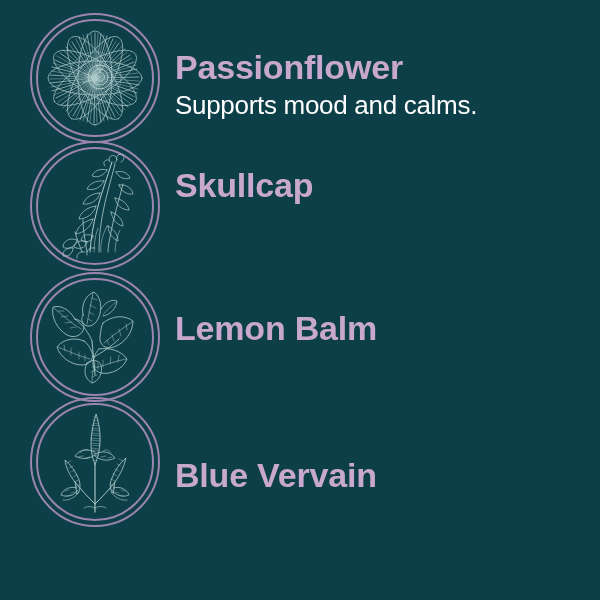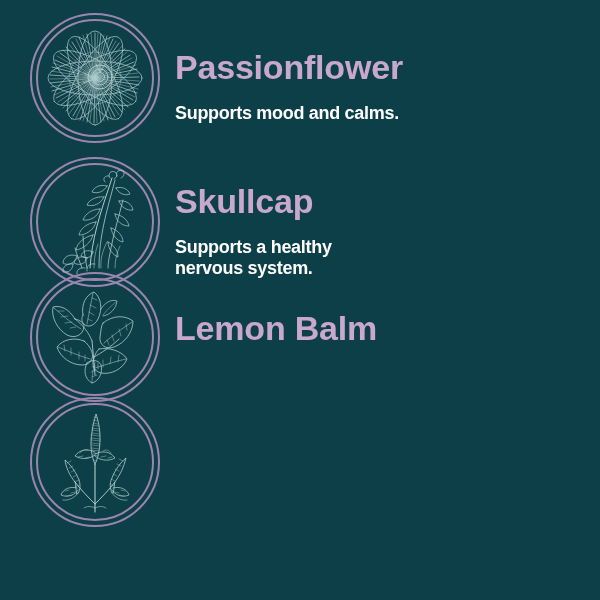--- a/index.html
+++ b/index.html
@@ -24,21 +24,21 @@
   .ingredient-row {
     position: absolute;
     left: 0;
     width: 544px;
     display: flex;
     align-items: flex-start;
   }
 
   
   .row-0 { top: 12px; }
-  .row-1 { top: 156px; }
+  .row-1 { top: 140px; }
   .row-2 { top: 271px; }
   .row-3 { top: 396px; }
 
   .icon-badge {
     position: relative;
     flex: 0 0 auto;
     width: 132px;
     height: 132px;
     margin-left: 29px;
   }
@@ -89,25 +89,25 @@
     font-size: 34px;
     font-weight: bold;
     line-height: 1.04;
     letter-spacing: -0.2px;
     margin: 0;
     white-space: nowrap;
   }
 
   .ingredient-benefit {
     color: #ffffff;
-    font-size: 18px;
-    font-weight: bold;
+    font-size: 26px;
+    font-weight: normal;
     line-height: 1.14;
     letter-spacing: -0.3px;
-    margin: 18px 0 0 0;
+    margin: 6px 0 0 0;
   }
 
   
   .row-0 .copy { padding-top: 38px; }
   .row-1 .copy { padding-top: 28px; }
   .row-2 .copy { padding-top: 40px; }
   .row-3 .copy { padding-top: 62px; }
 </style>
 </head>
 <body>
@@ -261,22 +261,20 @@
 
             <path d="M64 104 C63 95, 66 86, 70 78" stroke-width="0.55"></path>
             <path d="M57 104 C57 96, 58 88, 61 80" stroke-width="0.55"></path>
             <path d="M78 104 C78 96, 80 88, 83 82" stroke-width="0.55"></path>
           </g>
         </svg>
       </div>
     </div>
     <div class="copy">
       <p class="ingredient-name">Skullcap</p>
-      <p class="ingredient-benefit" style="white-space: pre-line;">Supports a healthy
-nervous system.</p>
     </div>
   </div>
 
   <div class="ingredient-row row-2">
     <div class="icon-badge">
       <div class="ring-outer"></div>
       <div class="ring-inner"></div>
       <div class="botanical">
         <svg viewBox="0 0 116 116" fill="none" stroke="#b9d6d4" stroke-width="0.8" stroke-linecap="round" stroke-linejoin="round">
           <g opacity="0.95">
@@ -361,16 +359,17 @@
             <path d="M74 88 C78 94, 85 97, 90 96" stroke-width="0.6"></path>
             <path d="M88 87 L84 86 M82 89 L78 88 M87 92 L82 91" stroke-width="0.42"></path>
 
             <path d="M58 104 C54 102, 50 102, 47 104" stroke-width="0.6"></path>
             <path d="M58 104 C62 102, 66 102, 69 104" stroke-width="0.6"></path>
           </g>
         </svg>
       </div>
     </div>
     <div class="copy">
+      <p class="ingredient-name">Blue Vervain</p>
     </div>
   </div>
 
 </div>
 
 </body></html>

